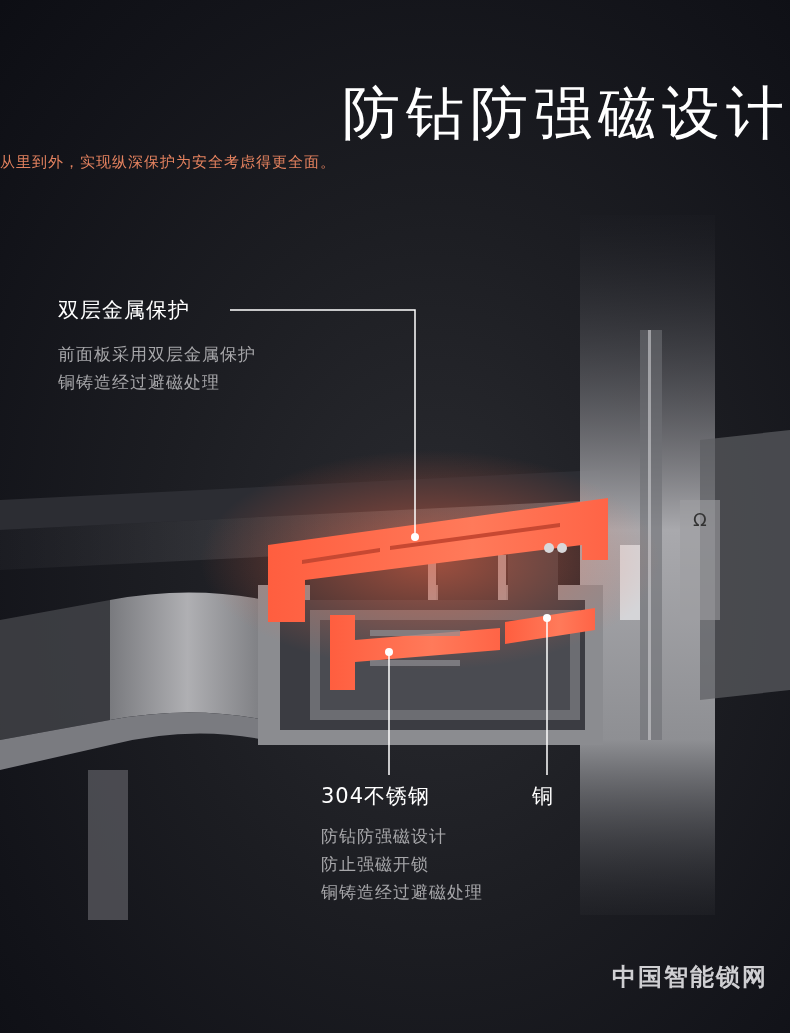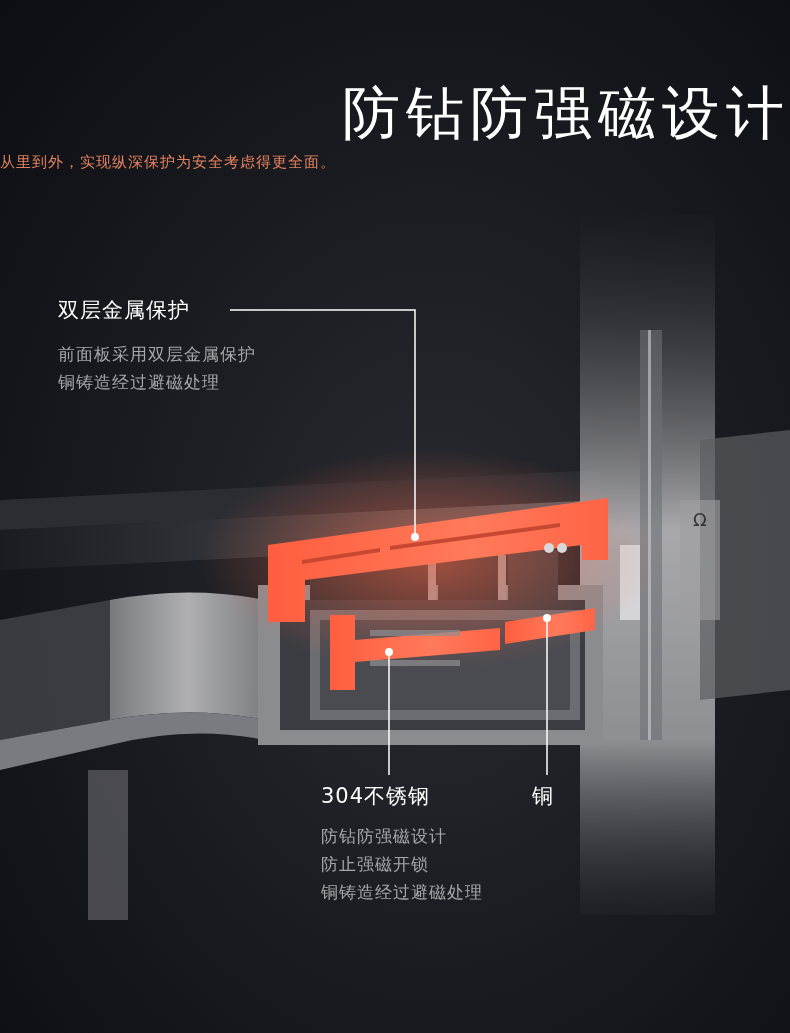--- a/index.html
+++ b/index.html
@@ -125,13 +125,14 @@
 <div class="callout-title" style="left:321px; top:780px;">304不锈钢</div>
 <div class="callout-desc" style="left:321px; top:822px;">
   <div>防钻防强磁设计</div>
   <div>防止强磁开锁</div>
   <div>铜铸造经过避磁处理</div>
 </div>
 
 <div class="callout-title" style="left:532px; top:780px;">铜</div>
 
 <div class="watermark">
+  <div class="cn">中国智能锁网</div>
 </div>
 
 </body></html>

